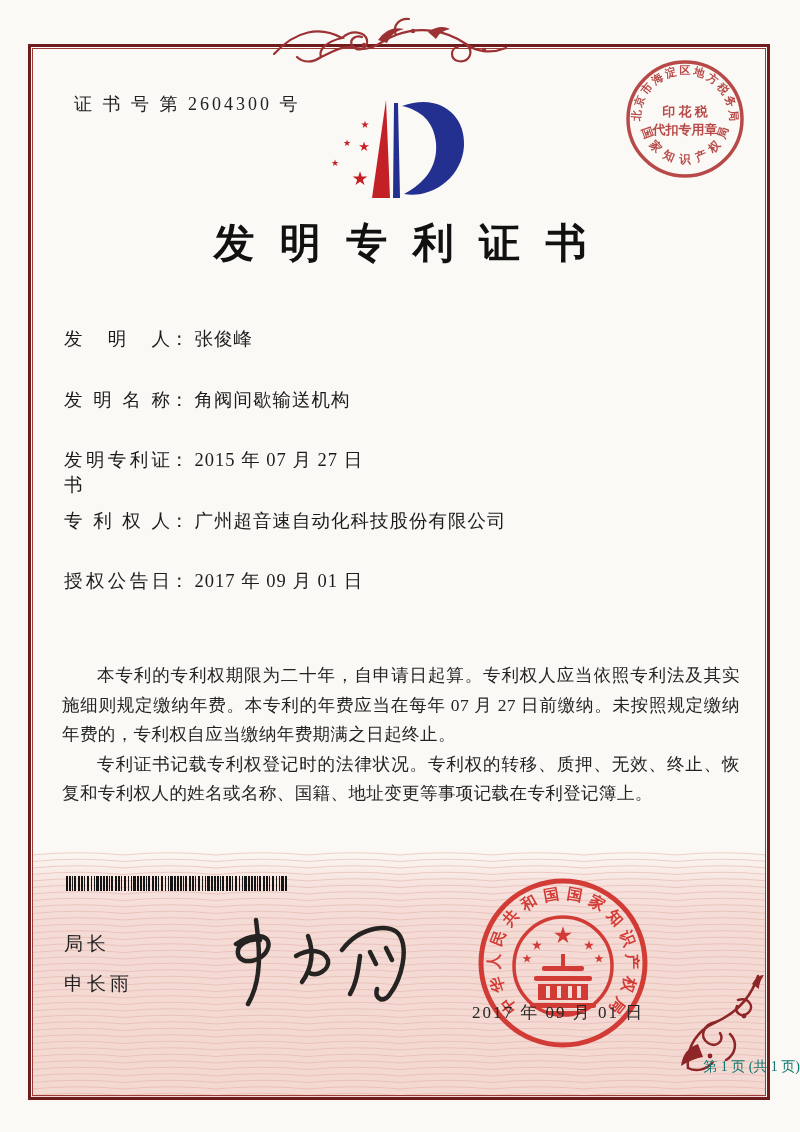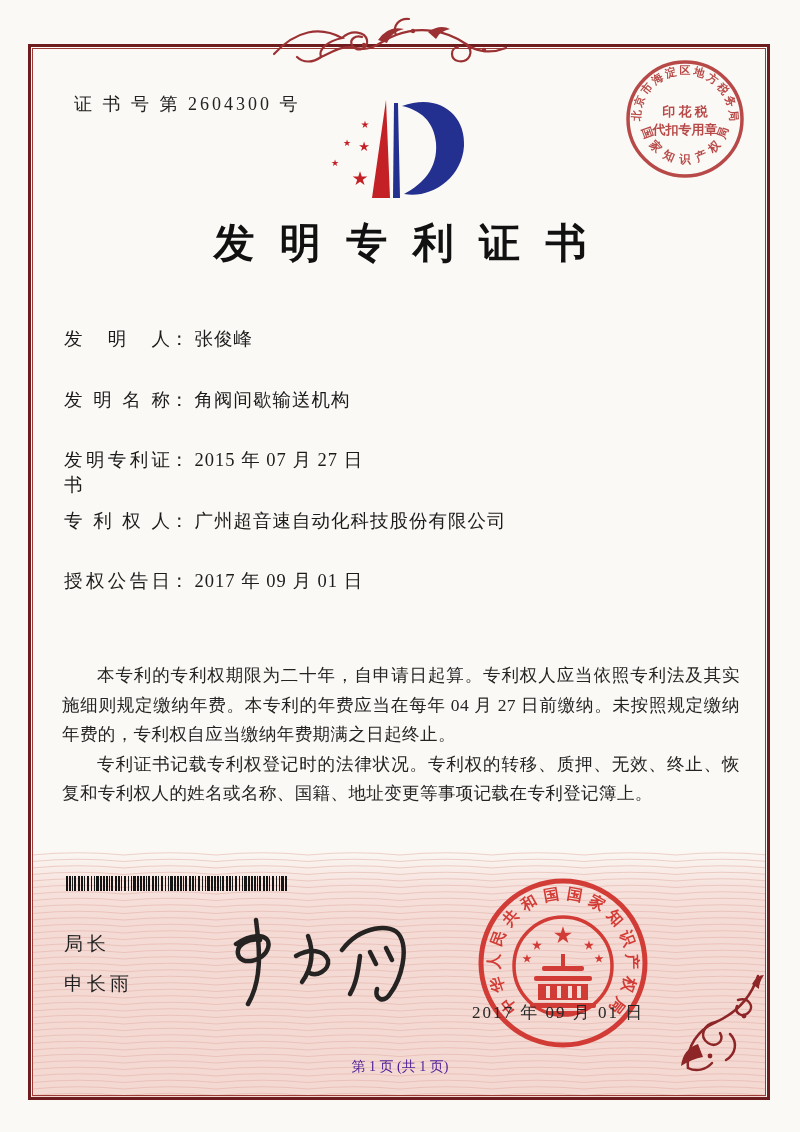--- a/index.html
+++ b/index.html
@@ -26,21 +26,21 @@
   .body-text{position:absolute;left:62px;top:661px;width:678px;font-size:17.5px;line-height:29.5px;
              color:#242424;text-align:justify;letter-spacing:.4px;}
   .body-text p{margin:0;text-indent:2em;}
   .barcode{position:absolute;left:66px;top:876px;width:222px;height:15px;font-size:0;z-index:22;}
   .barcode i{display:inline-block;height:100%;}
   .sig-title{position:absolute;left:64px;top:931px;font-size:19px;letter-spacing:4px;color:#1f1f1f;z-index:22;}
   .sig-name{position:absolute;left:64px;top:971px;font-size:19px;letter-spacing:4px;color:#1f1f1f;z-index:22;}
   .signature-svg{position:absolute;left:200px;top:906px;z-index:23;}
   .seal-svg{position:absolute;left:470px;top:870px;z-index:21;mix-blend-mode:multiply;}
   .seal-date{position:absolute;left:472px;top:1001px;font-size:17px;letter-spacing:2px;color:#262626;z-index:24;}
-  .footer{position:absolute;left:0;right:0;top:1058px;text-align:center;font-size:14px;color:#4c1d95;z-index:22;}
+  .footer{position:absolute;left:0;right:0;top:1058px;text-align:right;font-size:14px;color:#0f766e;z-index:22;}
   .stamp-svg{position:absolute;left:622px;top:56px;z-index:21;}
   .logo-svg{position:absolute;left:326px;top:86px;z-index:5;}
   .orn-top{position:absolute;left:268px;top:14px;z-index:12;}
   .orn-br{position:absolute;left:666px;top:972px;z-index:12;}
   .arc-seal text{font-family:"Liberation Serif","DejaVu Serif",serif;font-weight:bold;}
 </style>
 </head>
 <body>
 
 <div class="page">
@@ -180,21 +180,21 @@
       </div>
       <div class="frow">
         <span class="flabel">专利权人</span><span class="fcolon">：</span><span class="fvalue">广州超音速自动化科技股份有限公司</span>
       </div>
       <div class="frow">
         <span class="flabel">授权公告日</span><span class="fcolon">：</span><span class="fvalue">2017 年 09 月 01 日</span>
       </div>
     </div>
 
     <div class="body-text">
-      <p>本专利的专利权期限为二十年，自申请日起算。专利权人应当依照专利法及其实施细则规定缴纳年费。本专利的年费应当在每年 04 月 27 日前缴纳。未按照规定缴纳年费的，专利权自应当缴纳年费期满之日起终止。</p>
+      <p>本专利的专利权期限为二十年，自申请日起算。专利权人应当依照专利法及其实施细则规定缴纳年费。本专利的年费应当在每年 07 月 27 日前缴纳。未按照规定缴纳年费的，专利权自应当缴纳年费期满之日起终止。</p>
       <p>专利证书记载专利权登记时的法律状况。专利权的转移、质押、无效、终止、恢复和专利权人的姓名或名称、国籍、地址变更等事项记载在专利登记簿上。</p>
     </div>
 
     <div class="barcode" id="barcode"><i style="width: 2px; background: rgb(21, 21, 21);"></i><i style="width: 1px; background: transparent;"></i><i style="width: 2px; background: rgb(21, 21, 21);"></i><i style="width: 1px; background: transparent;"></i><i style="width: 1px; background: rgb(21, 21, 21);"></i><i style="width: 1px; background: transparent;"></i><i style="width: 2px; background: rgb(21, 21, 21);"></i><i style="width: 2px; background: transparent;"></i><i style="width: 2px; background: rgb(21, 21, 21);"></i><i style="width: 1px; background: transparent;"></i><i style="width: 2px; background: rgb(21, 21, 21);"></i><i style="width: 1px; background: transparent;"></i><i style="width: 1px; background: rgb(21, 21, 21);"></i><i style="width: 2px; background: transparent;"></i><i style="width: 2px; background: rgb(21, 21, 21);"></i><i style="width: 2px; background: transparent;"></i><i style="width: 1px; background: rgb(21, 21, 21);"></i><i style="width: 2px; background: transparent;"></i><i style="width: 1px; background: rgb(21, 21, 21);"></i><i style="width: 1px; background: transparent;"></i><i style="width: 3px; background: rgb(21, 21, 21);"></i><i style="width: 1px; background: transparent;"></i><i style="width: 2px; background: rgb(21, 21, 21);"></i><i style="width: 1px; background: transparent;"></i><i style="width: 2px; background: rgb(21, 21, 21);"></i><i style="width: 1px; background: transparent;"></i><i style="width: 2px; background: rgb(21, 21, 21);"></i><i style="width: 1px; background: transparent;"></i><i style="width: 1px; background: rgb(21, 21, 21);"></i><i style="width: 1px; background: transparent;"></i><i style="width: 2px; background: rgb(21, 21, 21);"></i><i style="width: 2px; background: transparent;"></i><i style="width: 2px; background: rgb(21, 21, 21);"></i><i style="width: 1px; background: transparent;"></i><i style="width: 2px; background: rgb(21, 21, 21);"></i><i style="width: 1px; background: transparent;"></i><i style="width: 1px; background: rgb(21, 21, 21);"></i><i style="width: 2px; background: transparent;"></i><i style="width: 2px; background: rgb(21, 21, 21);"></i><i style="width: 2px; background: transparent;"></i><i style="width: 1px; background: rgb(21, 21, 21);"></i><i style="width: 2px; background: transparent;"></i><i style="width: 1px; background: rgb(21, 21, 21);"></i><i style="width: 1px; background: transparent;"></i><i style="width: 3px; background: rgb(21, 21, 21);"></i><i style="width: 1px; background: transparent;"></i><i style="width: 2px; background: rgb(21, 21, 21);"></i><i style="width: 1px; background: transparent;"></i><i style="width: 2px; background: rgb(21, 21, 21);"></i><i style="width: 1px; background: transparent;"></i><i style="width: 2px; background: rgb(21, 21, 21);"></i><i style="width: 1px; background: transparent;"></i><i style="width: 1px; background: rgb(21, 21, 21);"></i><i style="width: 1px; background: transparent;"></i><i style="width: 2px; background: rgb(21, 21, 21);"></i><i style="width: 2px; background: transparent;"></i><i style="width: 2px; background: rgb(21, 21, 21);"></i><i style="width: 1px; background: transparent;"></i><i style="width: 2px; background: rgb(21, 21, 21);"></i><i style="width: 1px; background: transparent;"></i><i style="width: 1px; background: rgb(21, 21, 21);"></i><i style="width: 2px; background: transparent;"></i><i style="width: 2px; background: rgb(21, 21, 21);"></i><i style="width: 2px; background: transparent;"></i><i style="width: 1px; background: rgb(21, 21, 21);"></i><i style="width: 2px; background: transparent;"></i><i style="width: 1px; background: rgb(21, 21, 21);"></i><i style="width: 1px; background: transparent;"></i><i style="width: 3px; background: rgb(21, 21, 21);"></i><i style="width: 1px; background: transparent;"></i><i style="width: 2px; background: rgb(21, 21, 21);"></i><i style="width: 1px; background: transparent;"></i><i style="width: 2px; background: rgb(21, 21, 21);"></i><i style="width: 1px; background: transparent;"></i><i style="width: 2px; background: rgb(21, 21, 21);"></i><i style="width: 1px; background: transparent;"></i><i style="width: 1px; background: rgb(21, 21, 21);"></i><i style="width: 1px; background: transparent;"></i><i style="width: 2px; background: rgb(21, 21, 21);"></i><i style="width: 2px; background: transparent;"></i><i style="width: 2px; background: rgb(21, 21, 21);"></i><i style="width: 1px; background: transparent;"></i><i style="width: 2px; background: rgb(21, 21, 21);"></i><i style="width: 1px; background: transparent;"></i><i style="width: 1px; background: rgb(21, 21, 21);"></i><i style="width: 2px; background: transparent;"></i><i style="width: 2px; background: rgb(21, 21, 21);"></i><i style="width: 2px; background: transparent;"></i><i style="width: 1px; background: rgb(21, 21, 21);"></i><i style="width: 2px; background: transparent;"></i><i style="width: 1px; background: rgb(21, 21, 21);"></i><i style="width: 1px; background: transparent;"></i><i style="width: 3px; background: rgb(21, 21, 21);"></i><i style="width: 1px; background: transparent;"></i><i style="width: 2px; background: rgb(21, 21, 21);"></i><i style="width: 1px; background: transparent;"></i><i style="width: 2px; background: rgb(21, 21, 21);"></i><i style="width: 1px; background: transparent;"></i><i style="width: 2px; background: rgb(21, 21, 21);"></i><i style="width: 1px; background: transparent;"></i><i style="width: 1px; background: rgb(21, 21, 21);"></i><i style="width: 1px; background: transparent;"></i><i style="width: 2px; background: rgb(21, 21, 21);"></i><i style="width: 2px; background: transparent;"></i><i style="width: 2px; background: rgb(21, 21, 21);"></i><i style="width: 1px; background: transparent;"></i><i style="width: 2px; background: rgb(21, 21, 21);"></i><i style="width: 1px; background: transparent;"></i><i style="width: 1px; background: rgb(21, 21, 21);"></i><i style="width: 2px; background: transparent;"></i><i style="width: 2px; background: rgb(21, 21, 21);"></i><i style="width: 2px; background: transparent;"></i><i style="width: 1px; background: rgb(21, 21, 21);"></i><i style="width: 2px; background: transparent;"></i><i style="width: 1px; background: rgb(21, 21, 21);"></i><i style="width: 1px; background: transparent;"></i><i style="width: 3px; background: rgb(21, 21, 21);"></i><i style="width: 1px; background: transparent;"></i><i style="width: 2px; background: rgb(21, 21, 21);"></i><i style="width: 1px; background: transparent;"></i><i style="width: 2px; background: rgb(21, 21, 21);"></i><i style="width: 1px; background: transparent;"></i><i style="width: 2px; background: rgb(21, 21, 21);"></i><i style="width: 1px; background: transparent;"></i><i style="width: 1px; background: rgb(21, 21, 21);"></i><i style="width: 1px; background: transparent;"></i><i style="width: 2px; background: rgb(21, 21, 21);"></i><i style="width: 2px; background: transparent;"></i><i style="width: 2px; background: rgb(21, 21, 21);"></i><i style="width: 1px; background: transparent;"></i><i style="width: 2px; background: rgb(21, 21, 21);"></i><i style="width: 1px; background: transparent;"></i><i style="width: 1px; background: rgb(21, 21, 21);"></i><i style="width: 2px; background: transparent;"></i><i style="width: 2px; background: rgb(21, 21, 21);"></i><i style="width: 2px; background: transparent;"></i><i style="width: 1px; background: rgb(21, 21, 21);"></i><i style="width: 2px; background: transparent;"></i><i style="width: 1px; background: rgb(21, 21, 21);"></i><i style="width: 1px; background: transparent;"></i><i style="width: 3px; background: rgb(21, 21, 21);"></i><i style="width: 1px; background: transparent;"></i><i style="width: 2px; background: rgb(21, 21, 21);"></i><i style="width: 1px; background: transparent;"></i></div>
 
     <div class="sig-title">局长</div>
     <div class="sig-name">申长雨</div>
 
     <svg class="signature-svg" width="210" height="105" viewBox="0 0 210 105">
       <g stroke="#141414" stroke-width="4.5" fill="none" stroke-linecap="round" stroke-linejoin="round" opacity="0.92">

